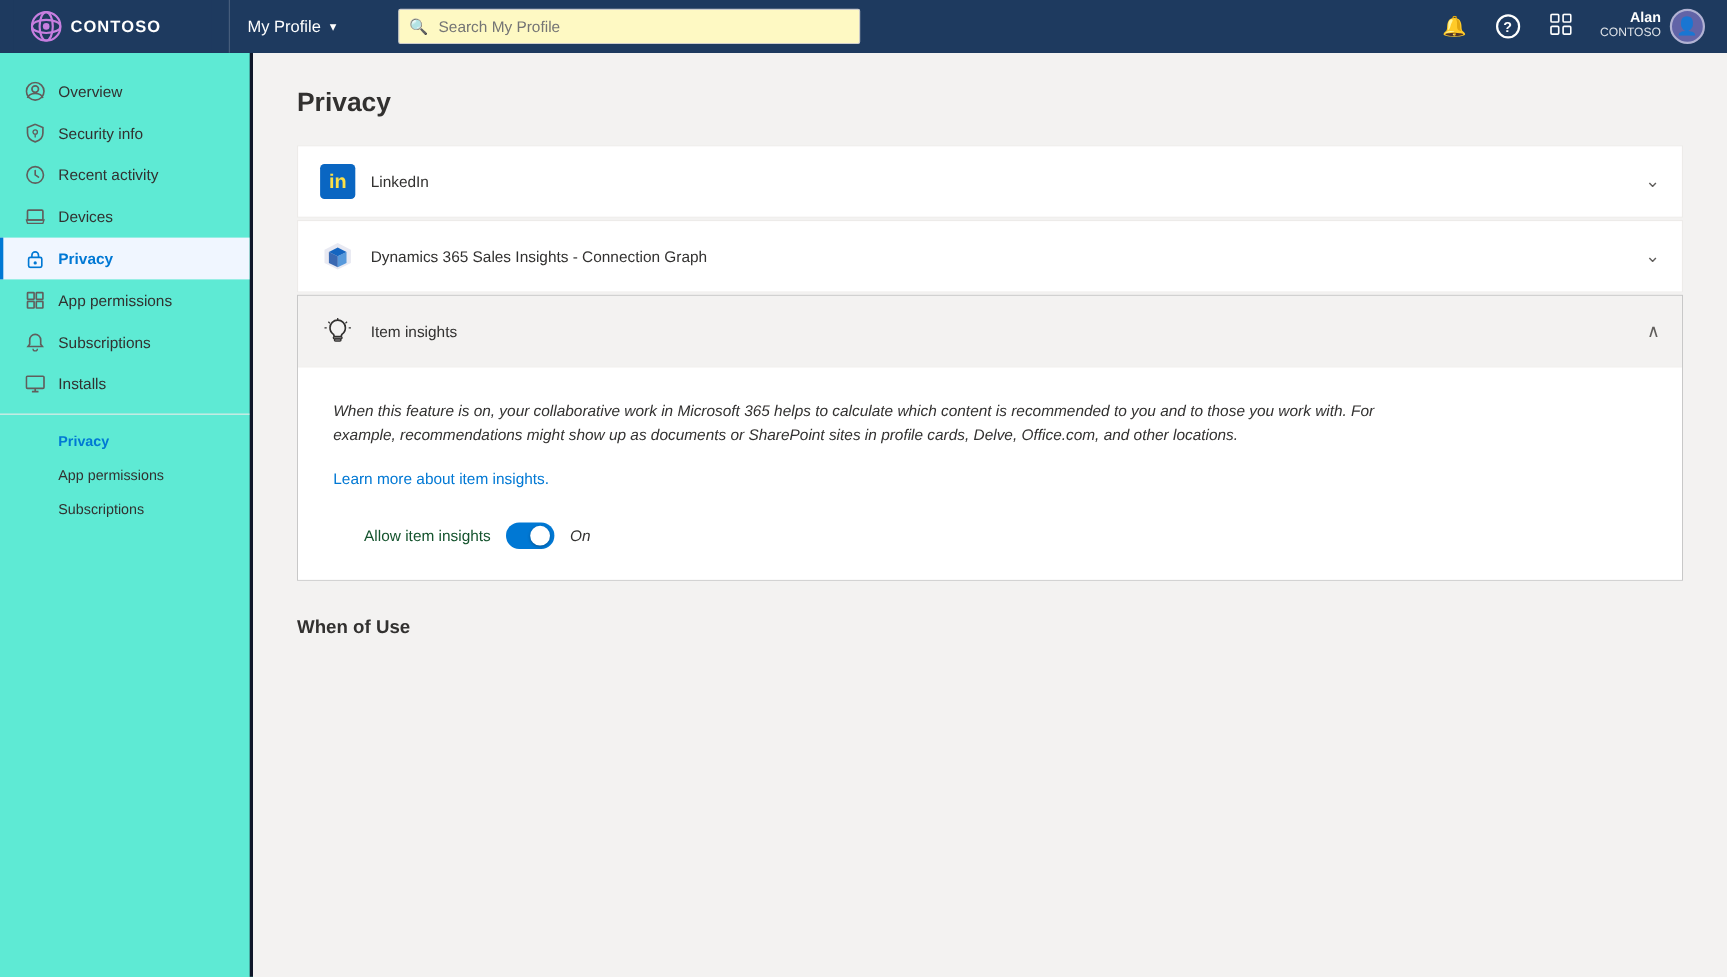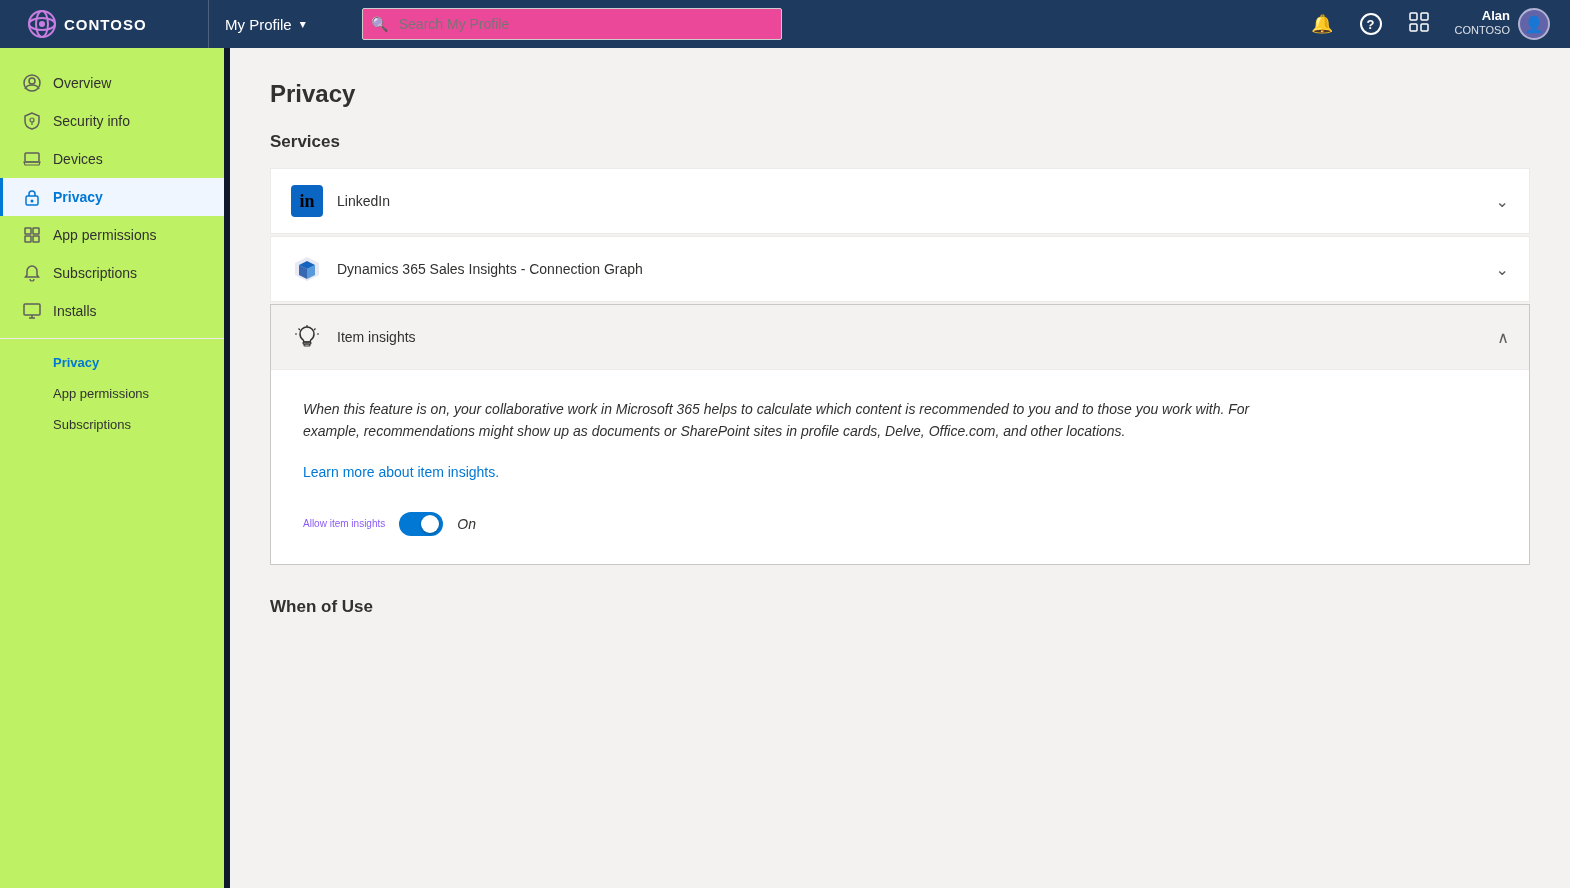--- a/index.html
+++ b/index.html
@@ -56,21 +56,21 @@
       margin: 0 24px;
       max-width: 420px;
     }
     .nav-search input {
       width: 100%;
       height: 32px;
       border-radius: 2px;
       border: 1px solid #ccc;
       padding: 0 12px 0 36px;
       font-size: 14px;
-      background: #ec4899;
+      background: #fef9c3;
       color: #323130;
       outline: none;
     }
     .search-wrapper {
       position: relative;
     }
     .search-wrapper .search-icon-nav {
       position: absolute;
       left: 10px;
       top: 50%;
@@ -127,22 +127,22 @@
     .page-layout {
       display: flex;
       margin-top: 48px;
       min-height: calc(100vh - 48px);
     }
 
     
     .sidebar {
       width: 230px;
       min-width: 230px;
-      background: #bef264;
-      border-right: 6px solid #0f172a;
+      background: #5eead4;
+      border-right: 3px solid #0f172a;
       padding-top: 16px;
       position: fixed;
       top: 48px;
       bottom: 0;
       overflow-y: auto;
     }
     .sidebar-item {
       display: flex;
       align-items: center;
       padding: 10px 20px;
@@ -269,22 +269,23 @@
       display: inline-block;
       margin-bottom: 32px;
     }
 
     .toggle-row {
       display: flex;
       align-items: center;
       gap: 14px;
     }
     .toggle-label {
-      font-size: 10px;
-      color: #8b5cf6;
+      font-size: 14px;
+      color: #14532d;
+      margin-left: 28px;
     }
     .toggle-switch {
       position: relative;
       width: 44px;
       height: 24px;
       cursor: pointer;
     }
     .toggle-track {
       width: 44px;
       height: 24px;
@@ -315,24 +316,24 @@
 
     
     .linkedin-icon {
       width: 32px;
       height: 32px;
       background: #0a66c2;
       border-radius: 4px;
       display: flex;
       align-items: center;
       justify-content: center;
-      color: #000000;
+      color: #fde047;
       font-weight: 700;
       font-size: 18px;
-      font-family: Liberation Serif, serif;
+      font-family: Liberation Sans, sans-serif;
     }
 
     
     .lightbulb-icon {
       width: 28px;
       height: 28px;
       display: flex;
       align-items: center;
       justify-content: center;
       font-size: 22px;
@@ -415,20 +416,29 @@
           <path d="M9 1L2 4v5c0 4 3 7 7 8 4-1 7-4 7-8V4L9 1z" stroke="#605e5c" stroke-width="1.5" fill="none"></path>
           <circle cx="9" cy="8" r="2" stroke="#605e5c" stroke-width="1.2"></circle>
           <line x1="9" y1="10" x2="9" y2="13" stroke="#605e5c" stroke-width="1.2"></line>
         </svg>
       </span>
       <span>Security info</span>
     </div>
     <div class="sidebar-item">
       <span class="sidebar-icon">
         <svg width="18" height="18" viewBox="0 0 18 18" fill="none">
+          <circle cx="9" cy="9" r="7.5" stroke="#605e5c" stroke-width="1.5"></circle>
+          <path d="M9 5v4l3 2" stroke="#605e5c" stroke-width="1.5" stroke-linecap="round"></path>
+        </svg>
+      </span>
+      <span>Recent activity</span>
+    </div>
+    <div class="sidebar-item">
+      <span class="sidebar-icon">
+        <svg width="18" height="18" viewBox="0 0 18 18" fill="none">
           <rect x="2" y="3" width="14" height="9" rx="1" stroke="#605e5c" stroke-width="1.5"></rect>
           <path d="M1 12h16l-1 3H2L1 12z" stroke="#605e5c" stroke-width="1.2" fill="none"></path>
         </svg>
       </span>
       <span>Devices</span>
     </div>
     <div class="sidebar-item active">
       <span class="sidebar-icon">
         <svg width="18" height="18" viewBox="0 0 18 18" fill="none">
           <rect x="3" y="8" width="12" height="9" rx="1.5" stroke="#0078d4" stroke-width="1.5"></rect>
@@ -481,21 +491,20 @@
       <div class="sidebar-sub-item">
         <span>Subscriptions</span>
       </div>
     </div>
   </aside>
 
   <main class="main-content">
     <h1 class="page-title">Privacy</h1>
 
     <section class="services-section">
-      <h2 class="section-title">Services</h2>
 
       <div class="service-card">
         <div class="service-card-header">
           <div class="service-icon">
             <div class="linkedin-icon">in</div>
           </div>
           <span class="service-name">LinkedIn</span>
           <span class="service-chevron">⌄</span>
         </div>
       </div>

